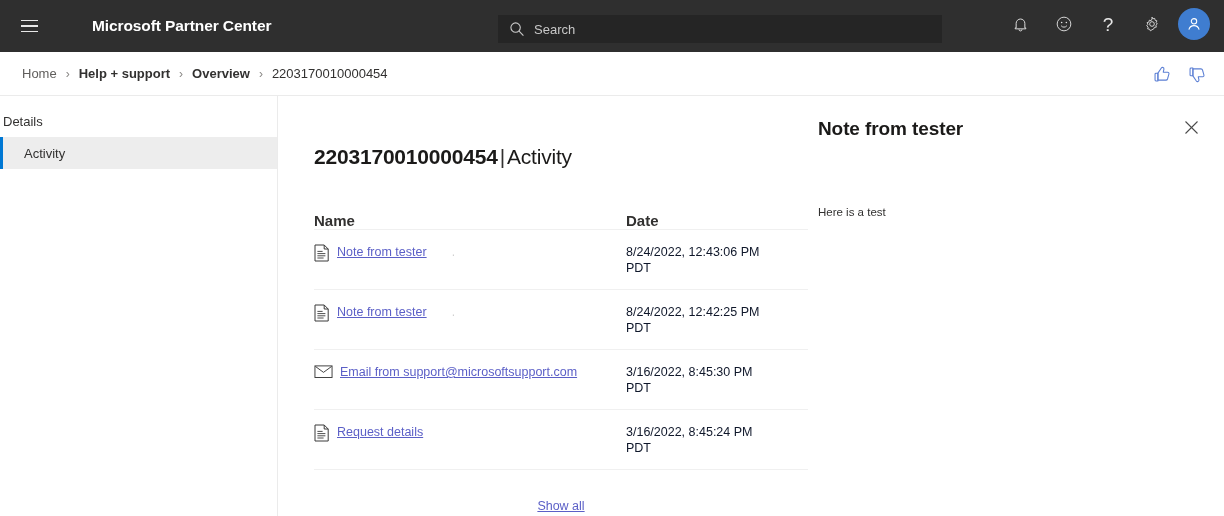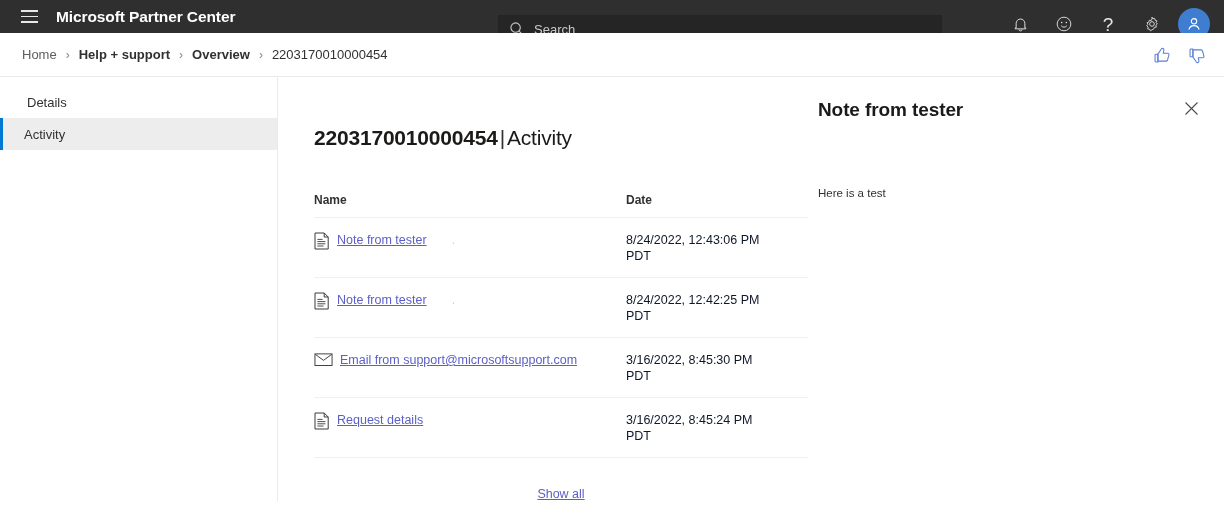--- a/index.html
+++ b/index.html
@@ -7,26 +7,27 @@
     width: 1224px;
     height: 516px;
     overflow: hidden;
     background: #ffffff;
     font-family: "Liberation Sans", sans-serif;
     color: #323130;
   }
 
   
   .topbar {
-    height: 33px;
+    height: 52px;
     background: #2f2f2f;
     display: flex;
     align-items: center;
     padding: 0 0 0 14px;
     position: relative;
+    gap: 36px;
   }
   .hamburger {
     width: 30px; height: 30px;
     display: flex; flex-direction: column;
     justify-content: center; align-items: center;
     gap: 4px;
     cursor: pointer;
     flex: 0 0 auto;
   }
   .hamburger span {
@@ -141,21 +142,20 @@
     width: 278px;
     flex: 0 0 278px;
     border-right: 1px solid #ebebeb;
     padding-top: 9px;
     background: #ffffff;
   }
   .navitem {
     height: 32px;
     display: flex;
     align-items: center;
-    padding-left: 24px;
     font-size: 13px;
     color: #323130;
     cursor: pointer;
     border-left: 3px solid transparent;
     position: relative;
   }
   .navitem.selected {
     background: #ededed;
     border-left: 3px solid #0078d4;
     padding-left: 21px;
@@ -177,24 +177,23 @@
   }
   .page-title .sep { font-weight: normal; color: #323130; padding: 0 2px; }
   .page-title .sub { font-weight: normal; color: #1b1a19; }
 
   .table {
     margin-top: 43px;
     width: 494px;
   }
   .thead {
     display: flex;
-    font-size: 12px;
+    font-size: 15px;
     font-weight: bold;
     color: #323130;
-    padding-bottom: 10px;
     border-bottom: 1px solid #f0f0f0;
   }
   .col-name { width: 312px; flex: 0 0 312px; }
   .col-date { flex: 1; }
 
   .trow {
     display: flex;
     align-items: flex-start;
     border-bottom: 1px solid #f0f0f0;
     padding: 14px 0 13px 0;

